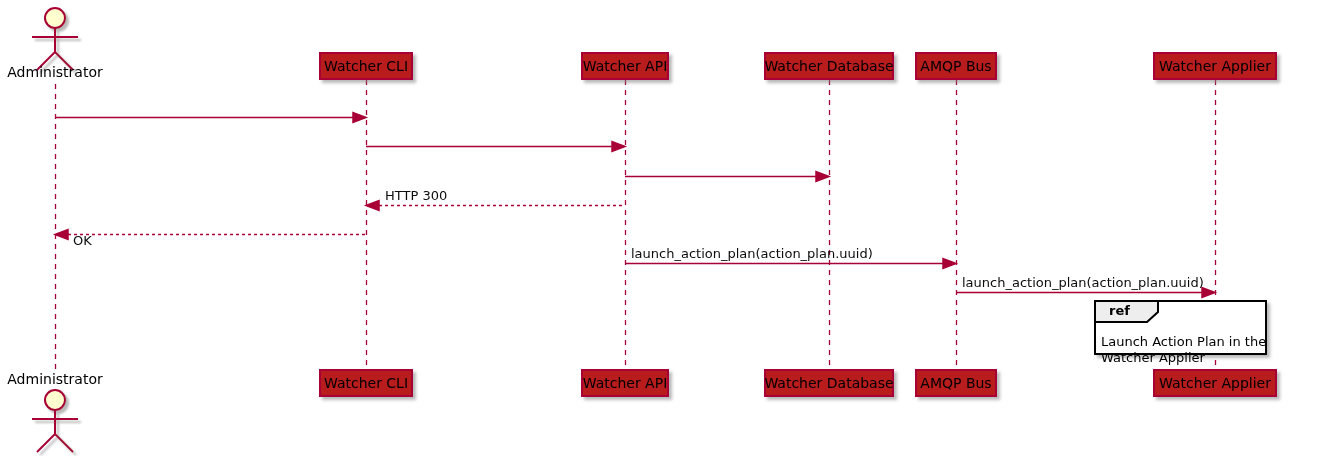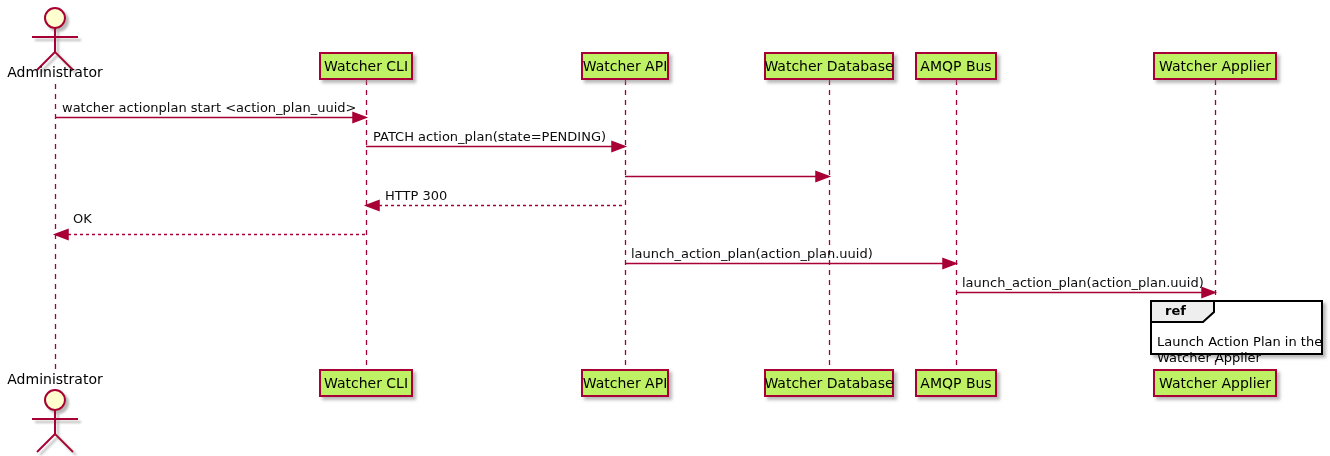--- a/index.html
+++ b/index.html
@@ -8,21 +8,21 @@
     width:1330px;height:456px;
     background:#ffffff;
     font-family:"DejaVu Sans","Liberation Sans",sans-serif;
     color:#000;
     overflow:hidden;
   }
   .layer{position:absolute;left:0;top:0;}
   .participant{
     position:absolute;
     height:28px;
-    background:#bef264;
+    background:#b91c1c;
     border:2px solid #A80036;
     box-sizing:border-box;
     display:flex;align-items:center;justify-content:center;
     font-size:14px;
     white-space:nowrap;
     box-shadow:3px 3px 3px rgba(130,130,130,.55);
   }
   .actor-label{
     position:absolute;
     width:110px;
@@ -31,21 +31,21 @@
     white-space:nowrap;
   }
   .msg-label{
     position:absolute;
     font-size:13px;
     white-space:nowrap;
     color:#0c0c0c;
   }
   .ref-box{
     position:absolute;
-    left:1150px;top:300px;
+    left:1094px;top:300px;
     width:173px;height:55px;
     background:#ffffff;
     border:2px solid #000;
     box-sizing:border-box;
     box-shadow:3px 3px 3px rgba(130,130,130,.55);
     text-decoration:underline;
   }
   .ref-head-svg{position:absolute;left:-2px;top:-2px;}
   .ref-keyword{
     position:absolute;left:13px;top:1px;
@@ -135,24 +135,22 @@
   <div class="participant" style="left:764px;top:52px;width:130px;">Watcher Database</div>
   <div class="participant" style="left:915px;top:52px;width:82px;">AMQP Bus</div>
   <div class="participant" style="left:1153px;top:52px;width:124px;">Watcher Applier</div>
 
   <div class="participant" style="left:319px;top:369px;width:94px;">Watcher CLI</div>
   <div class="participant" style="left:581px;top:369px;width:88px;">Watcher API</div>
   <div class="participant" style="left:764px;top:369px;width:130px;">Watcher Database</div>
   <div class="participant" style="left:915px;top:369px;width:82px;">AMQP Bus</div>
   <div class="participant" style="left:1153px;top:369px;width:124px;">Watcher Applier</div>
 
-  <span class="msg-label" style="left:62px;top:100px;">watcher actionplan start &lt;action_plan_uuid&gt;</span>
-  <span class="msg-label" style="left:373px;top:129px;">PATCH action_plan(state=PENDING)</span>
   <span class="msg-label" style="left:385px;top:188px;">HTTP 300</span>
-  <span class="msg-label" style="left:73px;top:211px;">OK</span>
+  <span class="msg-label" style="left:73px;top:233px;">OK</span>
   <span class="msg-label" style="left:631px;top:246px;">launch_action_plan(action_plan.uuid)</span>
   <span class="msg-label" style="left:962px;top:275px;">launch_action_plan(action_plan.uuid)</span>
 
   <div class="ref-box">
     <svg class="ref-head-svg" width="72" height="24">
       <path d="M1,1 H64 V12 L53,22 H1 Z" fill="#EEEEEE" stroke="#000000" stroke-width="2"></path>
     </svg>
     <span class="ref-keyword">ref</span>
     <div class="ref-text">
       <span>Launch Action Plan in the</span><br>

